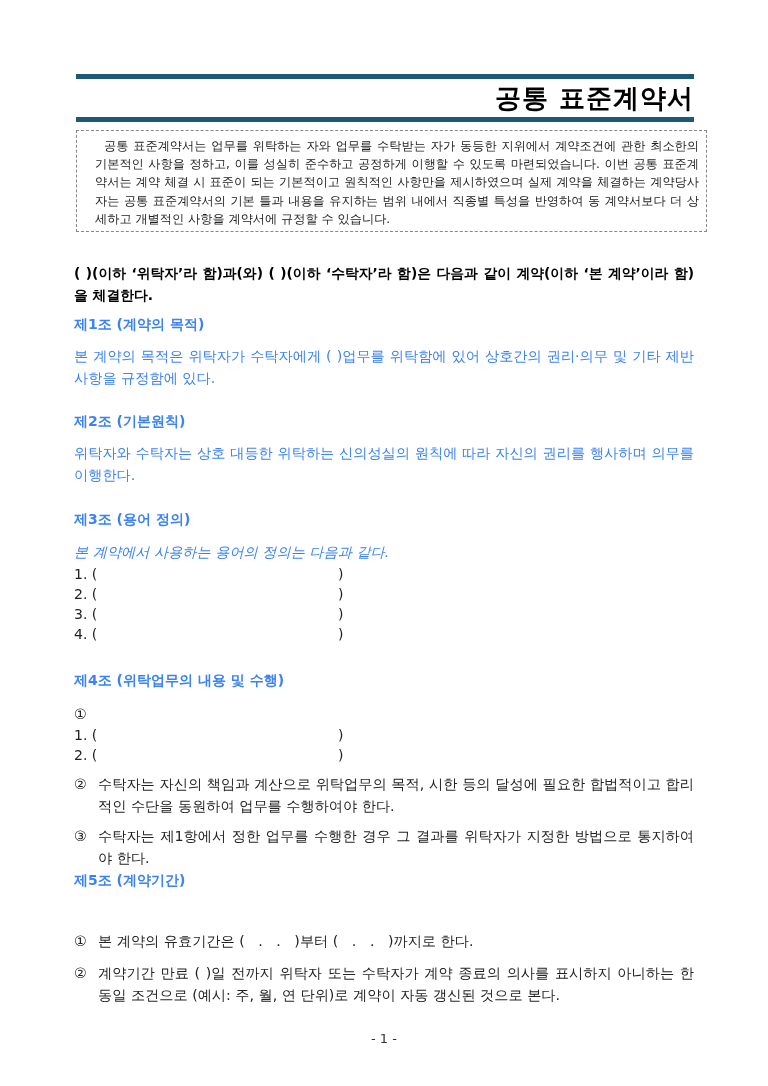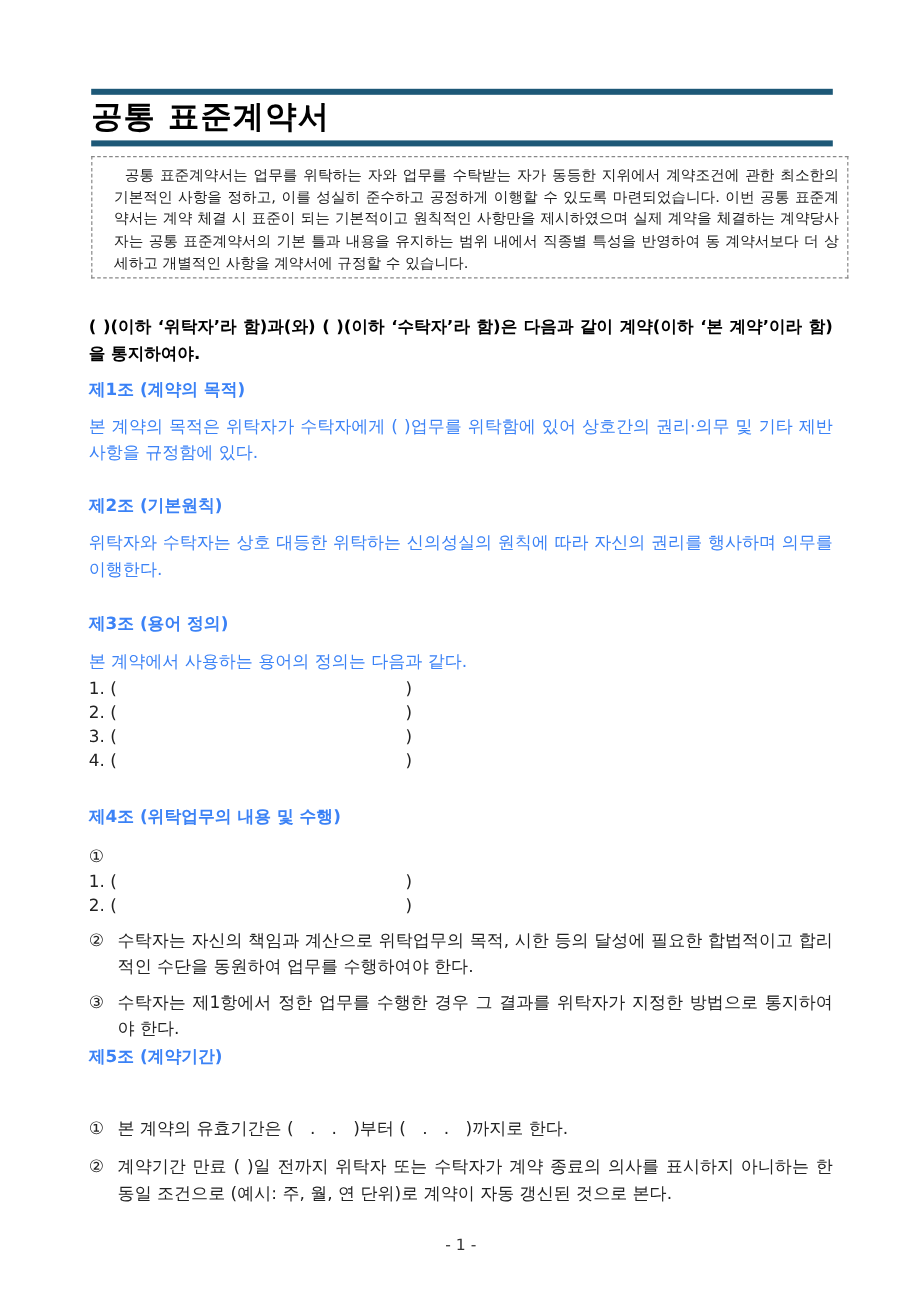--- a/index.html
+++ b/index.html
@@ -3,21 +3,21 @@
   <meta charset="utf-8">
   <style>
     html, body { margin: 0; padding: 0; background: #ffffff; }
     body { width: 768px; height: 1086px; position: relative; overflow: hidden;
            font-family: "DejaVu Sans", "Liberation Sans", sans-serif; color: #111; }
     .page { position: absolute; left: 0; top: 0; width: 768px; height: 1086px; }
     .bar { position: absolute; left: 76px; width: 618px; height: 5px; background: #1d5877; }
     .bar.top { top: 74px; }
     .bar.bottom { top: 117px; }
     .title { position: absolute; left: 76px; width: 618px; top: 79px; height: 24px;
-             text-align: left; font-size: 26px; font-weight: bold; line-height: 38px;
+             text-align: right; font-size: 26px; font-weight: bold; line-height: 38px;
              letter-spacing: 1px; color: #000; }
     .intro-box { position: absolute; left: 76px; top: 130px; width: 604px; height: 88px;
                  border: 1px dashed #888; padding: 6px 7px 6px 18px;
                  font-size: 12.2px; line-height: 18.2px; text-align: justify;
                  text-align-last: left; color: #222; }
     .intro-box p { margin: 0; text-indent: 9px; }
     .content { position: absolute; left: 74px; width: 620px; }
     .bold { font-weight: bold; }
     .para { position: absolute; left: 0; width: 620px; font-size: 14.2px; line-height: 22px;
             text-align: justify; text-align-last: left; color: #3b82f6; }
@@ -40,30 +40,30 @@
   <div class="bar top"></div>
   <div class="title">공통 표준계약서</div>
   <div class="bar bottom"></div>
 
   <div class="intro-box">
     <p>공통 표준계약서는 업무를 위탁하는 자와 업무를 수탁받는 자가 동등한 지위에서 계약조건에 관한 최소한의 기본적인 사항을 정하고, 이를 성실히 준수하고 공정하게 이행할 수 있도록 마련되었습니다. 이번 공통 표준계약서는 계약 체결 시 표준이 되는 기본적이고 원칙적인 사항만을 제시하였으며 실제 계약을 체결하는 계약당사자는 공통 표준계약서의 기본 틀과 내용을 유지하는 범위 내에서 직종별 특성을 반영하여 동 계약서보다 더 상세하고 개별적인 사항을 계약서에 규정할 수 있습니다.</p>
   </div>
 
   <div class="content" style="top:0;">
 
-    <div class="para bold" style="top:262px;">(      )(이하 ‘위탁자’라 함)과(와) (      )(이하 ‘수탁자’라 함)은 다음과 같이 계약(이하 ‘본 계약’이라 함)을 통지하여야.</div>
+    <div class="para bold" style="top:262px;">(      )(이하 ‘위탁자’라 함)과(와) (      )(이하 ‘수탁자’라 함)은 다음과 같이 계약(이하 ‘본 계약’이라 함)을 체결한다.</div>
 
     <div class="heading" style="top:316px;">제1조 (계약의 목적)</div>
     <div class="para" style="top:345px;">본 계약의 목적은 위탁자가 수탁자에게 (      )업무를 위탁함에 있어 상호간의 권리·의무 및 기타 제반 사항을 규정함에 있다.</div>
 
     <div class="heading" style="top:413px;">제2조 (기본원칙)</div>
     <div class="para" style="top:442px;">위탁자와 수탁자는 상호 대등한 위탁하는 신의성실의 원칙에 따라 자신의 권리를 행사하며 의무를 이행한다.</div>
 
     <div class="heading" style="top:511px;">제3조 (용어 정의)</div>
-    <div class="para" style="top:541px;">본 계약에서 사용하는 용어의 정의는 다음과 같다.</div>
+    <div class="para" style="top:541px;font-style:italic;">본 계약에서 사용하는 용어의 정의는 다음과 같다.</div>
     <div class="blank-line" style="top:566px;">
       <span class="num">1. (</span>
       <span class="rparen" style="left:264px;">)</span>
     </div>
     <div class="blank-line" style="top:586px;">
       <span class="num">2. (</span>
       <span class="rparen" style="left:264px;">)</span>
     </div>
     <div class="blank-line" style="top:606px;">
       <span class="num">3. (</span>

